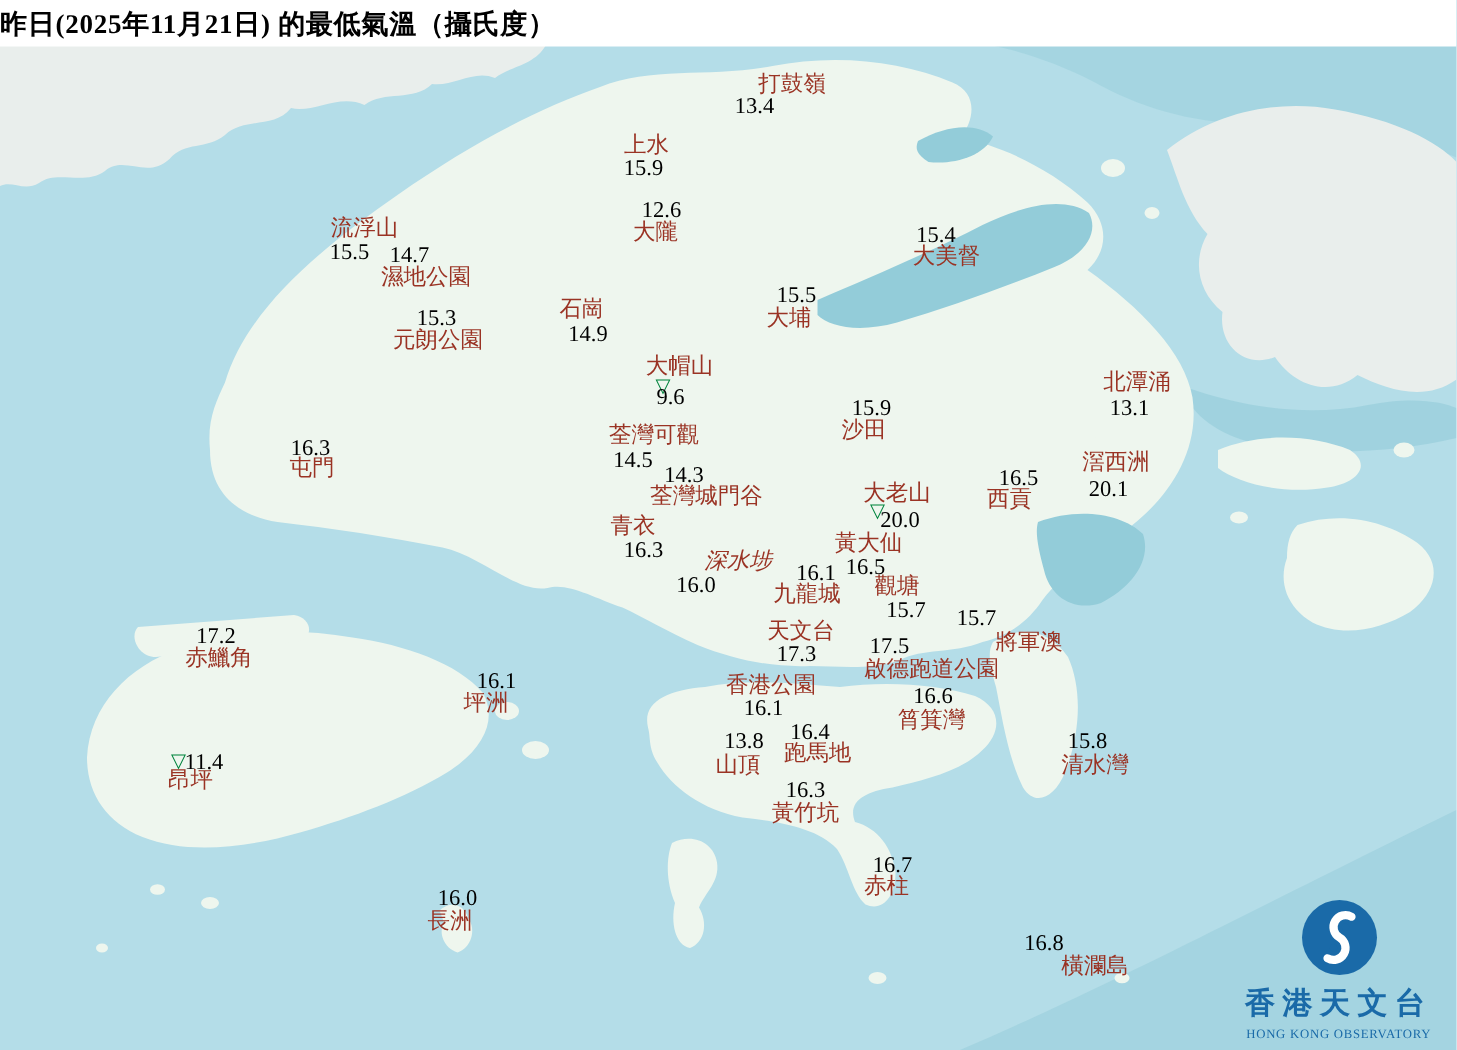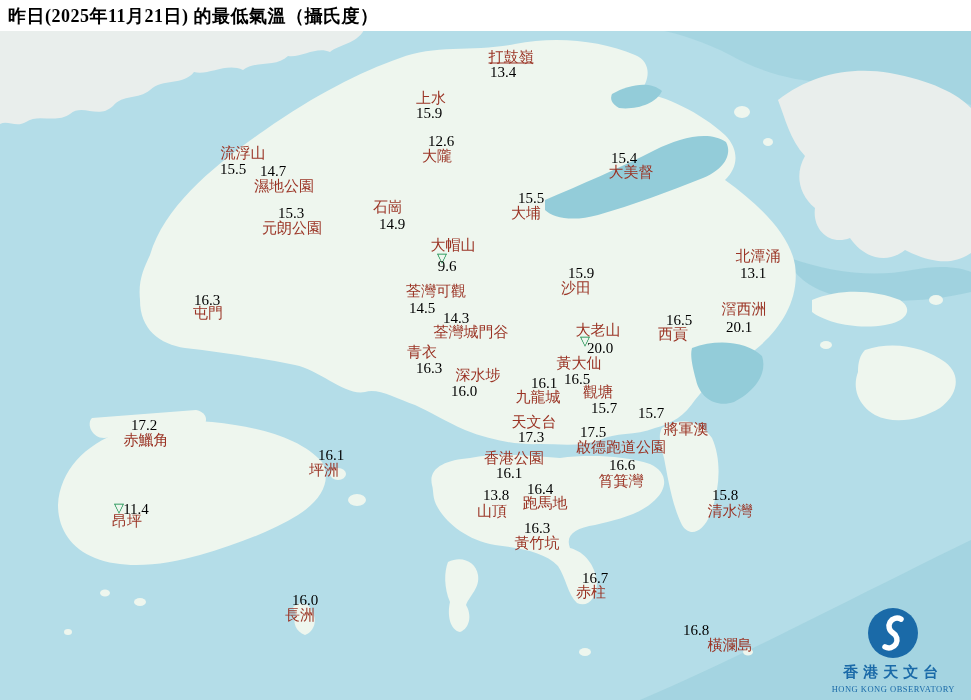--- a/index.html
+++ b/index.html
@@ -3,32 +3,32 @@
 <meta charset="utf-8">
 <style>
   * { margin:0; padding:0; box-sizing:border-box; }
   html,body { width:971px; height:700px; overflow:hidden;
     font-family:"Liberation Serif","DejaVu Serif",serif; }
   #app { position:relative; width:971px; height:700px;
     background:var(--water,#b4dde8); }
   svg.map { position:absolute; left:0; top:0; width:971px; height:700px; }
   .title-bar { position:absolute; top:0; left:0; width:100%; height:31px;
     background:var(--title_bg,#ffffff); display:flex; align-items:center;
-    padding-left:8px; z-index:5; }
+    z-index:5; }
   .title-bar .t { font-size:18px; color:var(--title_text,#000);
     letter-spacing:0.5px; font-weight:bold; }
   #stations-layer { position:absolute; inset:0; z-index:3; }
   .st { position:absolute; transform:translate(-50%,-50%);
     white-space:nowrap; line-height:1; }
   .st.name { color:var(--station_name,#9a3324); font-size:15px; }
   .st.temp { color:var(--temperature,#000); font-size:15px; }
   .st.marker { color:var(--marker,#00843d); font-size:13px; font-weight:bold; }
   .logo { position:absolute; right:16px; bottom:6px; display:flex;
     flex-direction:column; align-items:center; z-index:4; }
-  .logo .zh { color:var(--logo_blue,#1a6aa8); font-size:15px; font-weight:bold;
+  .logo .zh { color:var(--logo_blue,#1a6aa8); font-size:20px; font-weight:bold;
     letter-spacing:5px; margin-top:4px; }
   .logo .en { color:var(--logo_blue,#1a6aa8); font-size:8.5px;
     letter-spacing:0.5px; margin-top:2px; }
 </style>
 </head>
 <body>
 
 <div id="app">
 
   <svg class="map" viewBox="0 0 971 700" xmlns="http://www.w3.org/2000/svg">
@@ -69,21 +69,21 @@
     <ellipse fill="var(--land,#eef6ee)" cx="105" cy="593" rx="5" ry="3.5"></ellipse>
     <ellipse fill="var(--land,#eef6ee)" cx="140" cy="602" rx="6" ry="4"></ellipse>
     <ellipse fill="var(--land,#eef6ee)" cx="68" cy="632" rx="4" ry="3"></ellipse>
     <path fill="var(--land,#eef6ee)" d="M812,300 C840,288 875,290 900,300 C915,310 905,322 885,325 C855,330 825,322 812,312 Z"></path>
     <path fill="var(--land,#eef6ee)" d="M865,350 C895,340 925,348 945,362 C962,375 958,395 940,408 C920,420 895,425 875,415 C858,405 852,388 858,372 C858,362 860,355 865,350 Z"></path>
     <ellipse fill="var(--land,#eef6ee)" cx="936" cy="300" rx="7" ry="5"></ellipse>
     <ellipse fill="var(--land,#eef6ee)" cx="826" cy="345" rx="6" ry="4"></ellipse>
   </svg>
 
   <div id="stations-layer">
-      <div class="st name" style="left: 511px; top: 57px; text-decoration: underline;">打鼓嶺</div>
+      <div class="st name" style="left: 528px; top: 57px;">打鼓嶺</div>
       <div class="st temp" style="left: 503px; top: 72px;">13.4</div>
       <div class="st name" style="left: 431px; top: 98px;">上水</div>
       <div class="st temp" style="left: 429px; top: 113px;">15.9</div>
       <div class="st name" style="left: 437px; top: 156px;">大隴</div>
       <div class="st temp" style="left: 441px; top: 141px;">12.6</div>
       <div class="st name" style="left: 243px; top: 153px;">流浮山</div>
       <div class="st temp" style="left: 233px; top: 169px;">15.5</div>
       <div class="st name" style="left: 284px; top: 186px;">濕地公園</div>
       <div class="st temp" style="left: 273px; top: 171px;">14.7</div>
       <div class="st name" style="left: 631px; top: 172px;">大美督</div>
@@ -111,21 +111,21 @@
       <div class="st temp" style="left: 679px; top: 320px;">16.5</div>
       <div class="st name" style="left: 471px; top: 332px;">荃灣城門谷</div>
       <div class="st temp" style="left: 456px; top: 318px;">14.3</div>
       <div class="st marker" style="left: 585px; top: 340px;">▽</div>
       <div class="st name" style="left: 598px; top: 330px;">大老山</div>
       <div class="st temp" style="left: 600px; top: 348px;">20.0</div>
       <div class="st name" style="left: 422px; top: 352px;">青衣</div>
       <div class="st temp" style="left: 429px; top: 368px;">16.3</div>
       <div class="st name" style="left: 579px; top: 363px;">黃大仙</div>
       <div class="st temp" style="left: 577px; top: 379px;">16.5</div>
-      <div class="st name" style="left: 478px; top: 375px;">深水埗</div>
+      <div class="st name" style="left: 492px; top: 375px; font-style: italic;">深水埗</div>
       <div class="st temp" style="left: 464px; top: 391px;">16.0</div>
       <div class="st name" style="left: 538px; top: 397px;">九龍城</div>
       <div class="st temp" style="left: 544px; top: 383px;">16.1</div>
       <div class="st name" style="left: 598px; top: 392px; text-align: right;">觀塘</div>
       <div class="st temp" style="left: 604px; top: 408px;">15.7</div>
       <div class="st name" style="left: 146px; top: 440px;">赤鱲角</div>
       <div class="st temp" style="left: 144px; top: 425px;">17.2</div>
       <div class="st name" style="left: 534px; top: 422px;">天文台</div>
       <div class="st temp" style="left: 531px; top: 437px;">17.3</div>
       <div class="st name" style="left: 652px; top: 429px; margin-left: 34px;">將軍澳</div>

